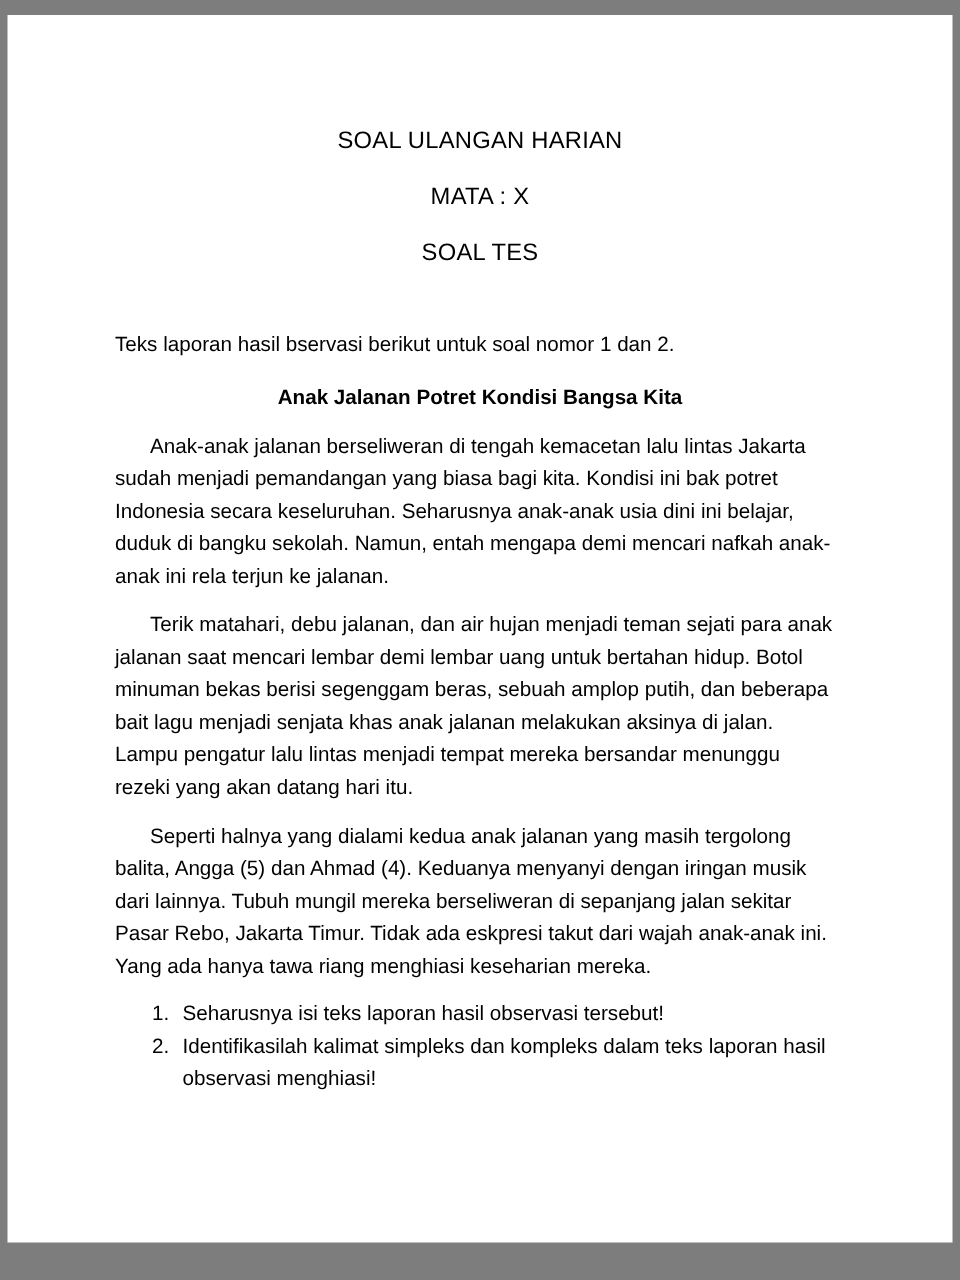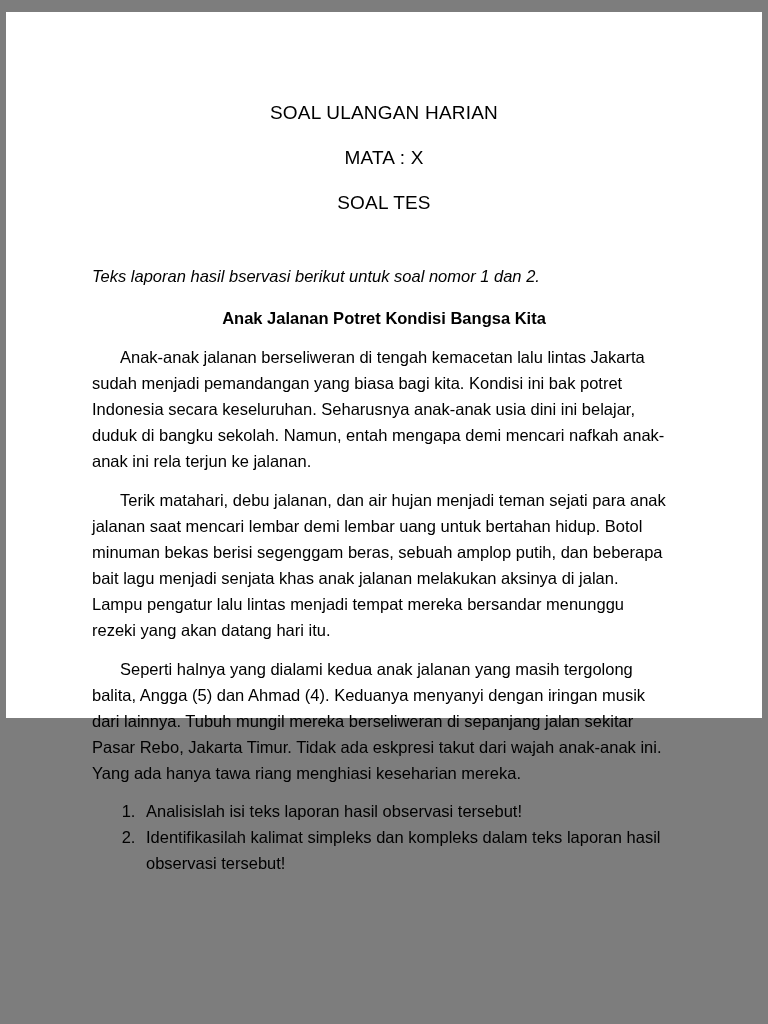--- a/index.html
+++ b/index.html
@@ -12,36 +12,35 @@
     background: #7d7d7d;
     font-family: "Liberation Sans", sans-serif;
     position: relative;
     overflow: hidden;
   }
   .page {
     position: absolute;
     left: 6px;
     top: 12px;
     width: 756px;
-    height: 706px;
+    height: 982px;
     background: #ffffff;
     box-sizing: border-box;
     padding: 78px 86px 14px 86px;
     color: #000000;
   }
   .heading {
     text-align: center;
     font-size: 19px;
     line-height: 45px;
     margin: 0;
     font-weight: 400;
     letter-spacing: 0.2px;
   }
   .intro {
-    font-style: italic;
     font-size: 16.5px;
     line-height: 26px;
     margin: 38px 0 0 0;
   }
   .article-title {
     text-align: center;
     font-weight: bold;
     font-size: 16.5px;
     line-height: 26px;
     margin: 16px 0 0 0;
@@ -74,16 +73,16 @@
 
   <p class="intro">Teks laporan hasil bservasi berikut untuk soal nomor 1 dan 2.</p>
 
   <p class="article-title">Anak Jalanan Potret Kondisi Bangsa Kita</p>
 
   <p class="para">Anak-anak jalanan berseliweran di tengah kemacetan lalu lintas Jakarta sudah menjadi pemandangan yang biasa bagi kita. Kondisi ini bak potret Indonesia secara keseluruhan. Seharusnya anak-anak usia dini ini belajar, duduk di bangku sekolah. Namun, entah mengapa demi mencari nafkah anak-anak ini rela terjun ke jalanan.</p>
   <p class="para">Terik matahari, debu jalanan, dan air hujan menjadi teman sejati para anak jalanan saat mencari lembar demi lembar uang untuk bertahan hidup. Botol minuman bekas berisi segenggam beras, sebuah amplop putih, dan beberapa bait lagu menjadi senjata khas anak jalanan melakukan aksinya di jalan. Lampu pengatur lalu lintas menjadi tempat mereka bersandar menunggu rezeki yang akan datang hari itu.</p>
   <p class="para">Seperti halnya yang dialami kedua anak jalanan yang masih tergolong balita, Angga (5) dan Ahmad (4). Keduanya menyanyi dengan iringan musik dari lainnya. Tubuh mungil mereka berseliweran di sepanjang jalan sekitar Pasar Rebo, Jakarta Timur. Tidak ada eskpresi takut dari wajah anak-anak ini. Yang ada hanya tawa riang menghiasi keseharian mereka.</p>
 
   <ol class="questions">
-    <li>Analisislah isi teks laporan hasil observasi tersebut!</li>
-    <li>Identifikasilah kalimat simpleks dan kompleks dalam teks laporan hasil observasi tersebut!</li>
+    <li>Seharusnya isi teks laporan hasil observasi tersebut!</li>
+    <li>Identifikasilah kalimat simpleks dan kompleks dalam teks laporan hasil observasi menghiasi!</li>
   </ol>
 </div>
 
 </body></html>

